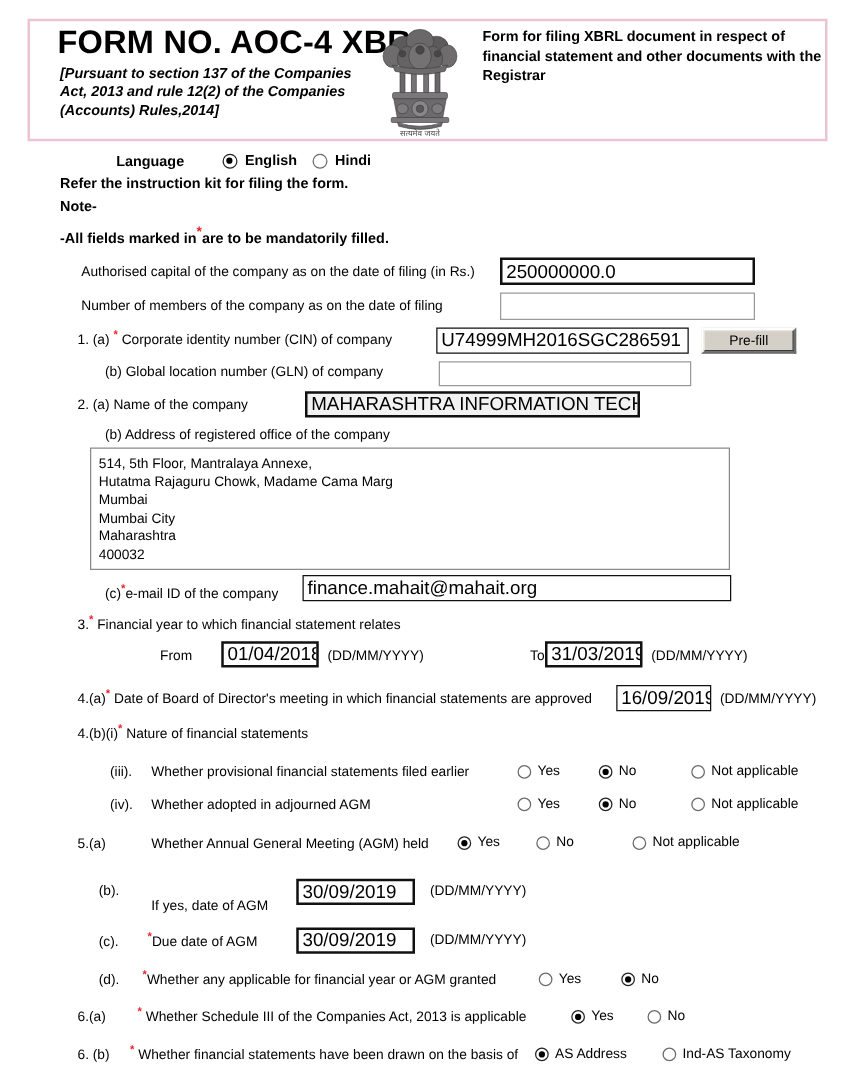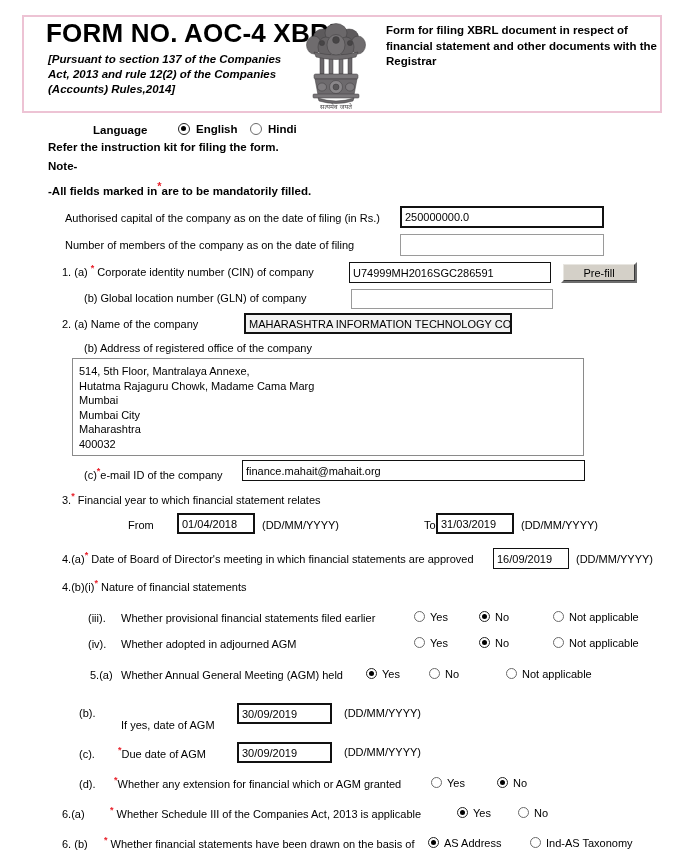--- a/index.html
+++ b/index.html
@@ -42,21 +42,21 @@
   
   .lbl{position:absolute;font-size:11px;white-space:nowrap;}
   .lbl-b{position:absolute;font-size:11.5px;font-weight:bold;white-space:nowrap;}
   .star{color:#e8202a;font-weight:bold;font-size:11px;vertical-align:super;line-height:0;}
   .star-sm{color:#e8202a;font-weight:bold;font-size:9px;vertical-align:super;line-height:0;}
 
   .fld{
     position:absolute;box-sizing:border-box;
     border:1px solid #111;background:#fff;
     font-family:"Liberation Sans","DejaVu Sans",sans-serif;
-    font-size:11px;color:#000;
+    font-size:15px;color:#000;
     padding:0 3px;
     display:flex;align-items:center;
     overflow:hidden;white-space:nowrap;
   }
   .fld.thin{border:1px solid #9a9a9a;}
   .fld.shade{background:#f2f2f2;}
   .fld.dbl{border:2px solid #111;}
 
   .areafld{
     position:absolute;box-sizing:border-box;
@@ -75,21 +75,21 @@
     display:flex;align-items:center;justify-content:center;
     cursor:pointer;
   }
   .btn:after{
     content:"";position:absolute;left:0;top:0;right:0;bottom:0;
     border:1px solid;border-color:#e8e6e1 #3a3a3a #3a3a3a #e8e6e1;
     pointer-events:none;
   }
 
   
-  .radio{position:absolute;display:flex;align-items:flex-start;white-space:nowrap;cursor:pointer;}
+  .radio{position:absolute;display:flex;align-items:center;white-space:nowrap;cursor:pointer;}
   .radio .dot{
     width:11px;height:11px;border-radius:50%;
     border:1px solid #6a6a6a;background:#fff;
     box-sizing:border-box;position:relative;flex:0 0 auto;
   }
   .radio.on .dot{border-color:#222;}
   .radio.on .dot:after{
     content:"";position:absolute;left:2px;top:2px;width:5px;height:5px;
     border-radius:50%;background:#000;
   }
@@ -256,21 +256,21 @@
   </div>
   <div class="radio on" style="left:479px;top:637px;">
     <span class="dot"></span>
     <span class="rlbl">No</span>
   </div>
   <div class="radio" style="left:553px;top:637px;">
     <span class="dot"></span>
     <span class="rlbl">Not applicable</span>
   </div>
 
-  <div class="lbl" style="left:62px;top:669px;margin-left:28px;">5.(a)</div>
+  <div class="lbl" style="left:62px;top:669px;">5.(a)</div>
   <div class="lbl" style="left:121px;top:669px;">Whether Annual General Meeting (AGM) held</div>
   <div class="radio on" style="left:366px;top:668px;">
     <span class="dot"></span>
     <span class="rlbl">Yes</span>
   </div>
   <div class="radio" style="left:429px;top:668px;">
     <span class="dot"></span>
     <span class="rlbl">No</span>
   </div>
   <div class="radio" style="left:506px;top:668px;">
@@ -285,21 +285,21 @@
 
   <div class="lbl" style="left:79px;top:748px;">(c).</div>
   <div class="lbl" style="left:118px;top:748px;">
     <span class="star-sm">*</span><span>Due date of AGM</span>
   </div>
   <div class="fld dbl" style="left:237px;top:742px;width:95px;height:21px;">30/09/2019</div>
   <div class="lbl" style="left:344px;top:746px;">(DD/MM/YYYY)</div>
 
   <div class="lbl" style="left:79px;top:778px;">(d).</div>
   <div class="lbl" style="left:114px;top:778px;">
-    <span class="star-sm">*</span><span>Whether any extension for financial which or AGM granted</span>
+    <span class="star-sm">*</span><span>Whether any applicable for financial year or AGM granted</span>
   </div>
   <div class="radio" style="left:431px;top:777px;">
     <span class="dot"></span>
     <span class="rlbl">Yes</span>
   </div>
   <div class="radio on" style="left:497px;top:777px;">
     <span class="dot"></span>
     <span class="rlbl">No</span>
   </div>
 

